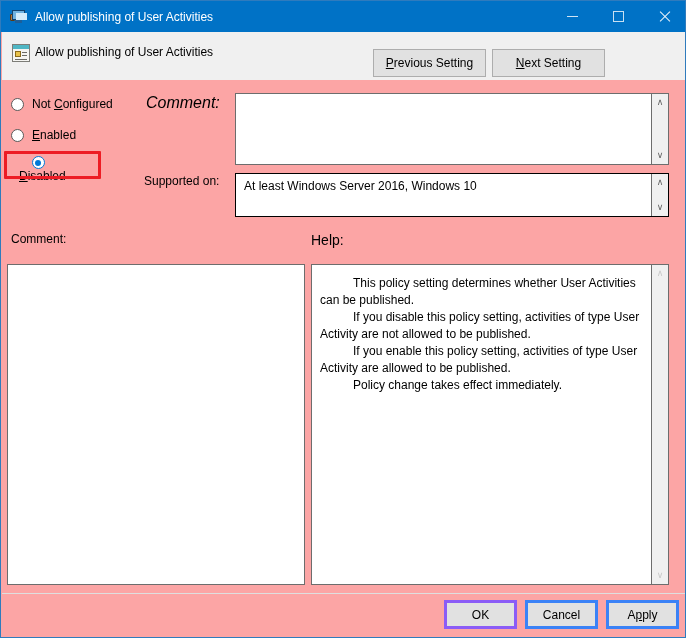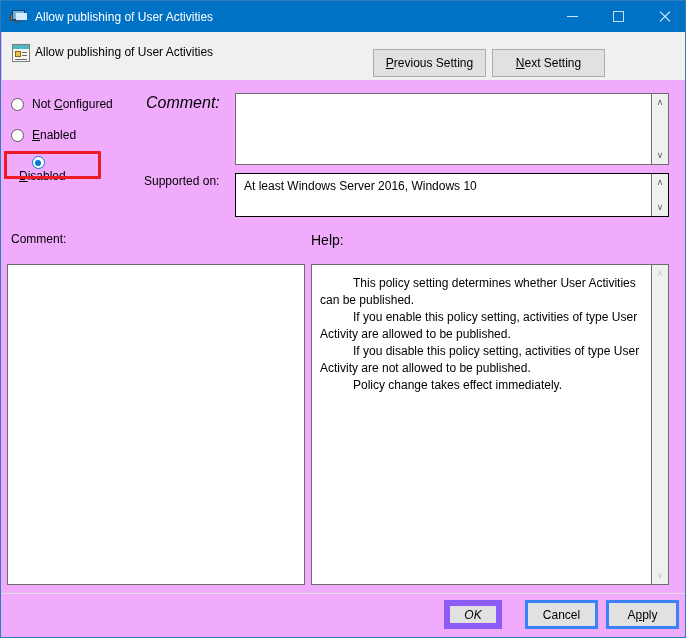--- a/index.html
+++ b/index.html
@@ -11,21 +11,21 @@
     font-family: "Liberation Sans", sans-serif;
     font-size: 12px;
     color: #000000;
   }
   #window {
     position: relative;
     width: 686px;
     height: 638px;
     box-sizing: border-box;
     border: 1px solid #2f7bbd;
-    background: #f0abfc;
+    background: #fca5a5;
     overflow: hidden;
   }
 
   
   #titlebar {
     position: absolute;
     left: 0; top: 0;
     width: 686px;
     height: 31px;
     background: #0072c6;
@@ -347,23 +347,22 @@
     font-size: 12px;
     color: #000000;
     display: flex;
     align-items: center;
     justify-content: center;
     padding: 0;
     cursor: default;
   }
   #btn-ok {
     left: 443px;
-    width: 58px;
-    border: 6px solid #8b5cf6;
-    font-style: italic;
+    width: 73px;
+    border: 3px solid #8b5cf6;
   }
   #btn-cancel { left: 524px; width: 73px; }
   #btn-apply  { left: 605px; width: 73px; }
 </style>
 </head>
 <body>
 
 <div id="window">
 
   <div id="titlebar">
@@ -441,22 +440,22 @@
     </div>
   </div>
 
   <div id="label-options">Comment:</div>
   <div id="options-panel"></div>
 
   <div id="label-help">Help:</div>
   <div id="help-panel">
     <div id="help-text">
       <p>This policy setting determines whether User Activities can be published.</p>
+      <p>If you disable this policy setting, activities of type User Activity are not allowed to be published.</p>
       <p>If you enable this policy setting, activities of type User Activity are allowed to be published.</p>
-      <p>If you disable this policy setting, activities of type User Activity are not allowed to be published.</p>
       <p>Policy change takes effect immediately.</p>
     </div>
     <div class="vscroll">
       <div class="sb-arrow faint">∧</div>
       <div class="sb-arrow faint">∨</div>
     </div>
   </div>
 
   <div id="footer-sep"></div>
   <button class="dlg-btn" id="btn-ok">OK</button>

